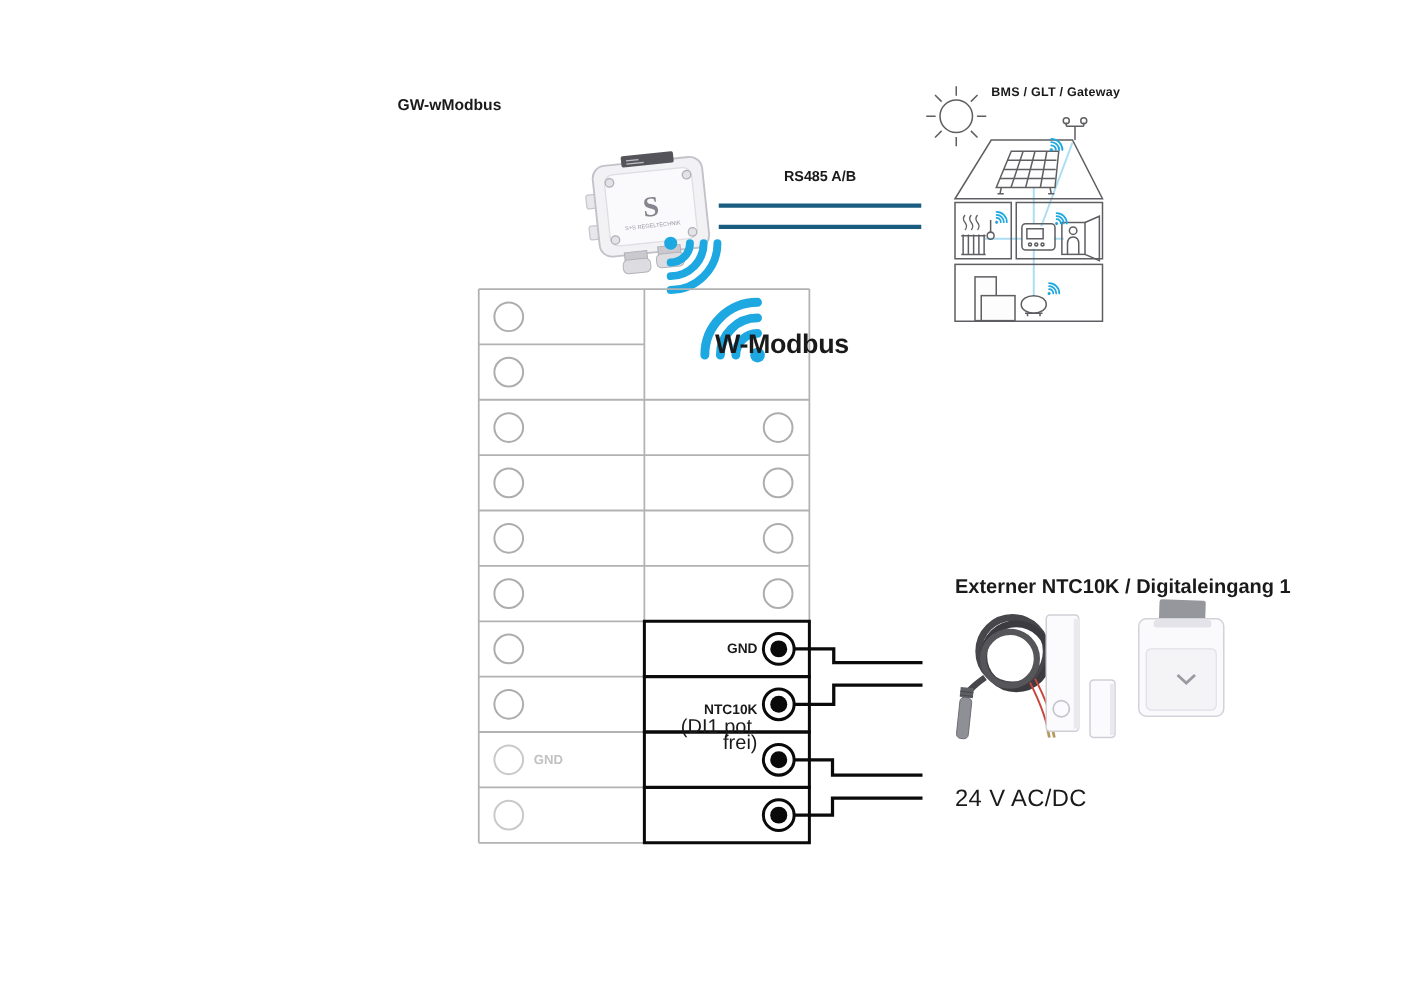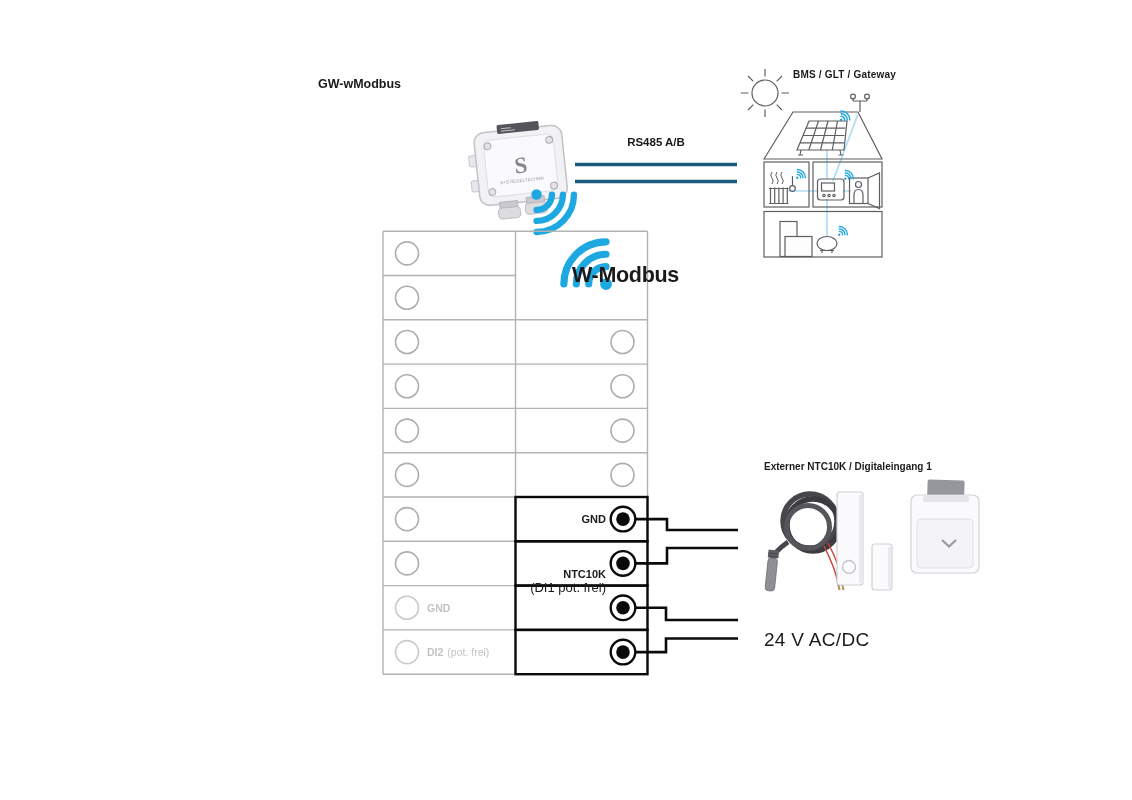--- a/index.html
+++ b/index.html
@@ -6,29 +6,29 @@
   #canvas{position:relative;width:1132px;height:800px;background:#fff;overflow:hidden;
           font-family:"Liberation Sans",sans-serif;color:#1a1a1a;}
   svg.art{position:absolute;left:0;top:0;}
   .abs{position:absolute;}
   .gw-head{left:318px;top:77px;width:245px;line-height:15px;}
   .gw-title{font-size:12.5px;font-weight:700;}
   .gw-sub{font-size:11px;font-weight:400;}
   .bus-label{left:575px;top:136px;width:162px;text-align:center;font-size:11.5px;font-weight:700;}
   .bms-label{left:793px;top:69px;font-size:10px;font-weight:700;letter-spacing:.2px;}
   .wmodbus{left:572px;top:215px;font-size:21.5px;font-weight:700;letter-spacing:-.3px;margin-top:48px;}
-  .ext-label{left:764px;top:461px;font-size:10px;font-weight:700;}
+  .ext-label{left:764px;top:461px;font-size:16px;font-weight:700;}
   .supply{left:764px;top:629px;font-size:19px;font-weight:400;letter-spacing:.3px;}
   .lrow{left:427px;width:86px;height:44.3px;display:flex;align-items:center;gap:4px;
         color:#c2c2c2;font-size:10.5px;white-space:nowrap;}
   .lrow b{font-weight:700;font-size:10.5px;}
   .tcell{left:516px;width:90px;height:44.3px;display:flex;flex-direction:column;
          justify-content:center;align-items:flex-end;text-align:right;line-height:13px;}
   .tlabel{font-size:11px;font-weight:700;}
-  .tsub{font-size:13px;font-weight:400;}
+  .tsub{font-size:16px;font-weight:400;}
 </style>
 </head>
 <body>
 
 <div id="canvas">
 
   <svg class="art" width="1132" height="800" viewBox="0 0 1132 800">
     <defs>
       <g id="wifiIcon">
         <path d="M -19.8 12.2 A 28 28 0 0 1 19.8 12.2 M -33.9 -1.9 A 48 48 0 0 1 33.9 -1.9 M -48.1 -16.1 A 68 68 0 0 1 48.1 -16.1" fill="none" stroke="#1EA8E2" stroke-width="11.5" stroke-linecap="round"></path>
@@ -258,24 +258,20 @@
       <span></span>
     </div>
   <div class="abs lrow" style="top:541.3px">
       <b></b>
       <span></span>
     </div>
   <div class="abs lrow" style="top:585.6px">
       <b>GND</b>
       <span></span>
     </div>
-  <div class="abs lrow" style="top:629.9px">
-      <b>DI2</b>
-      <span>(pot. frei)</span>
-    </div>
 
   <div class="abs tcell" style="top:497px">
     <div class="tlabel">GND</div>
     <div class="tsub"></div>
   </div>
   <div class="abs tcell" style="top:559px">
     <div class="tlabel">NTC10K</div>
     <div class="tsub">(DI1 pot. frei)</div>
   </div>
 

